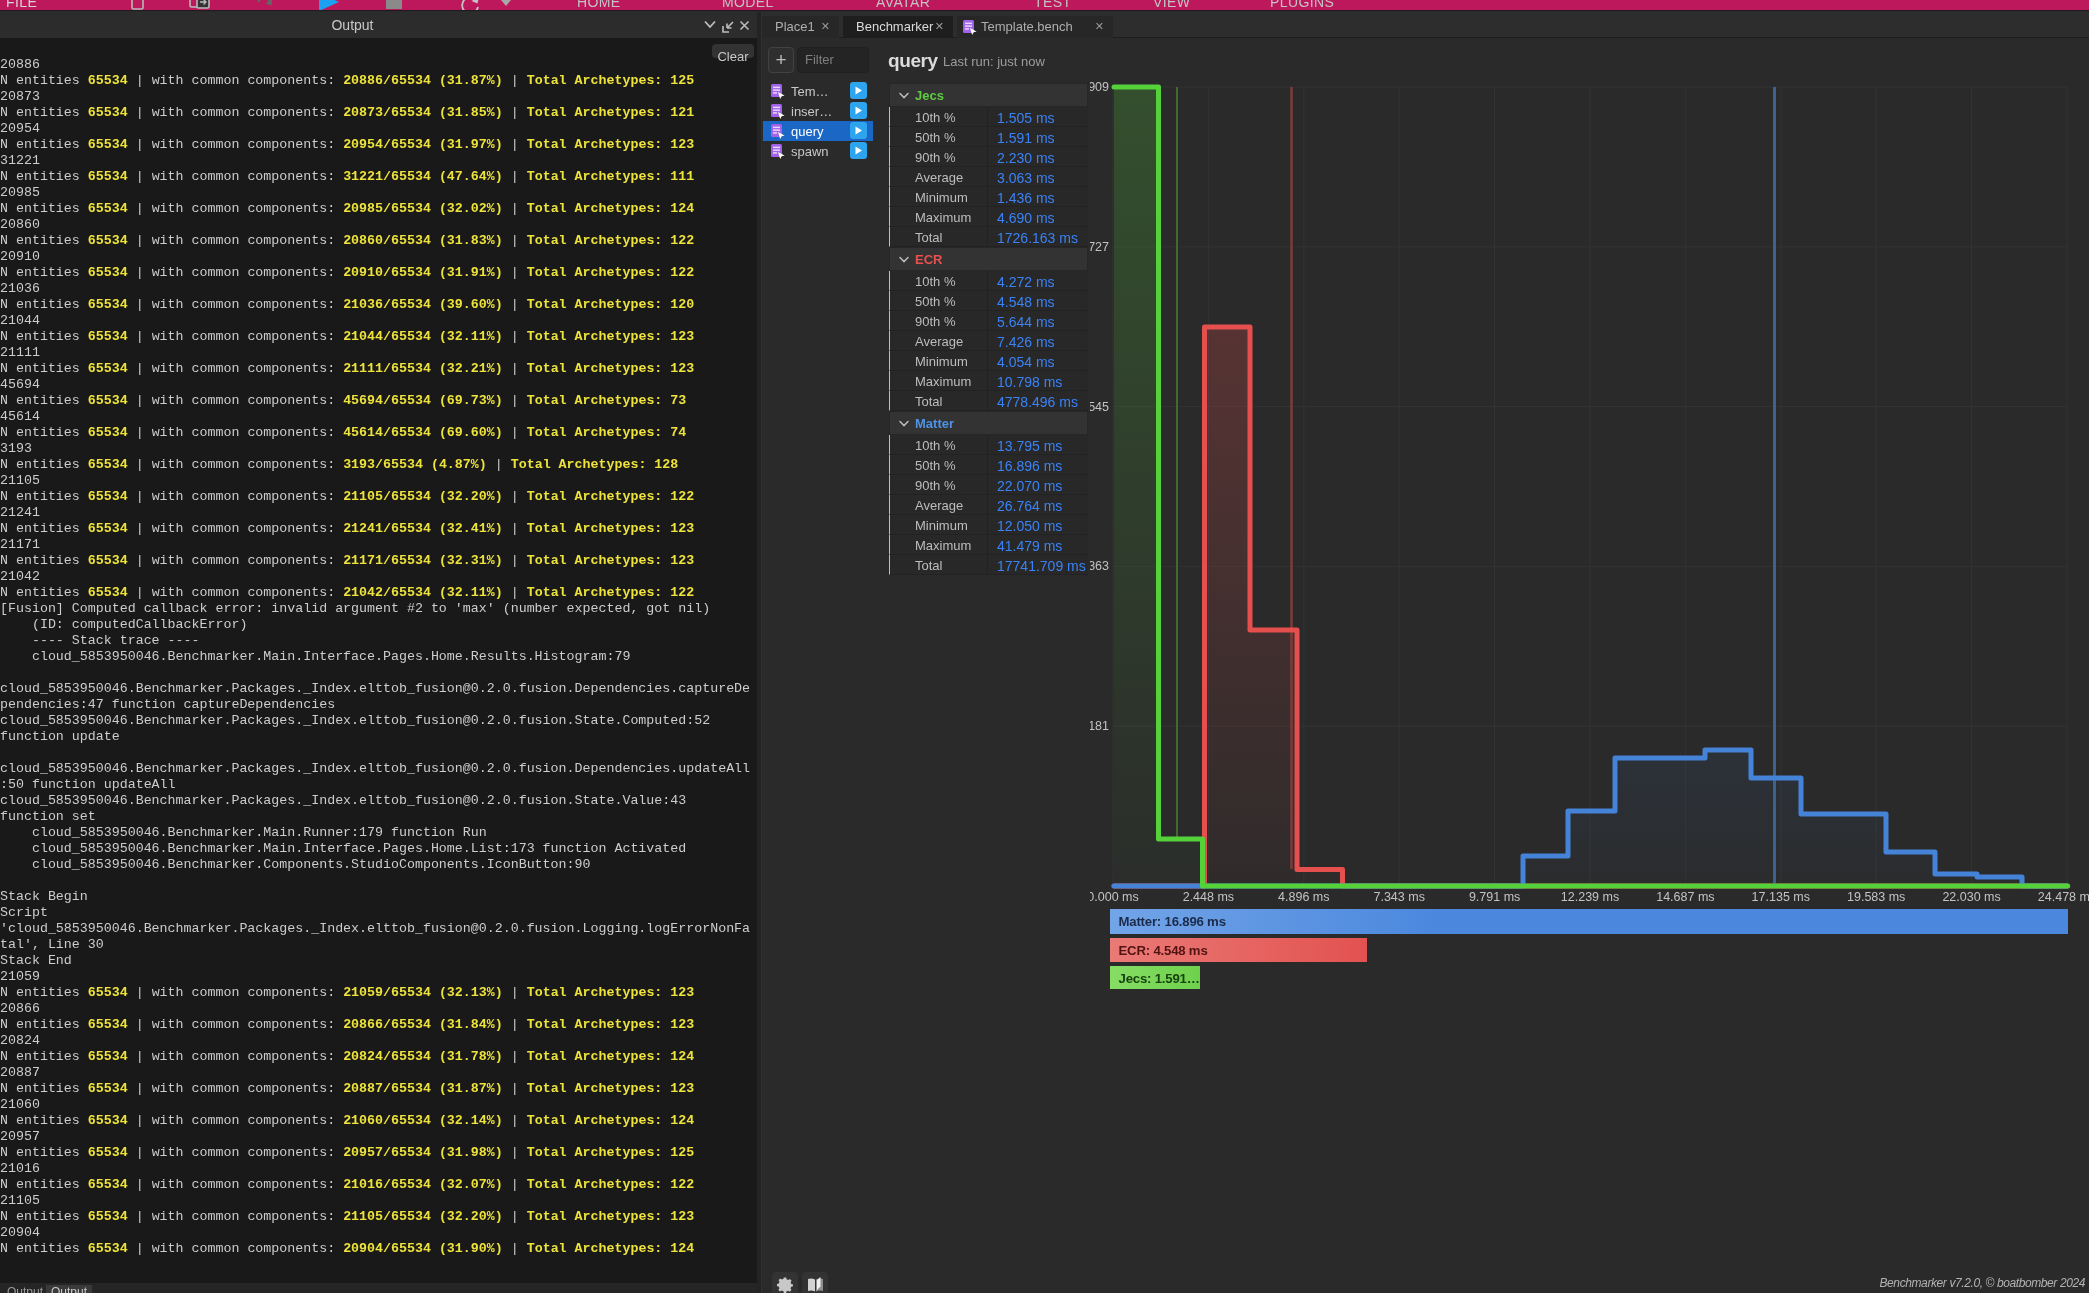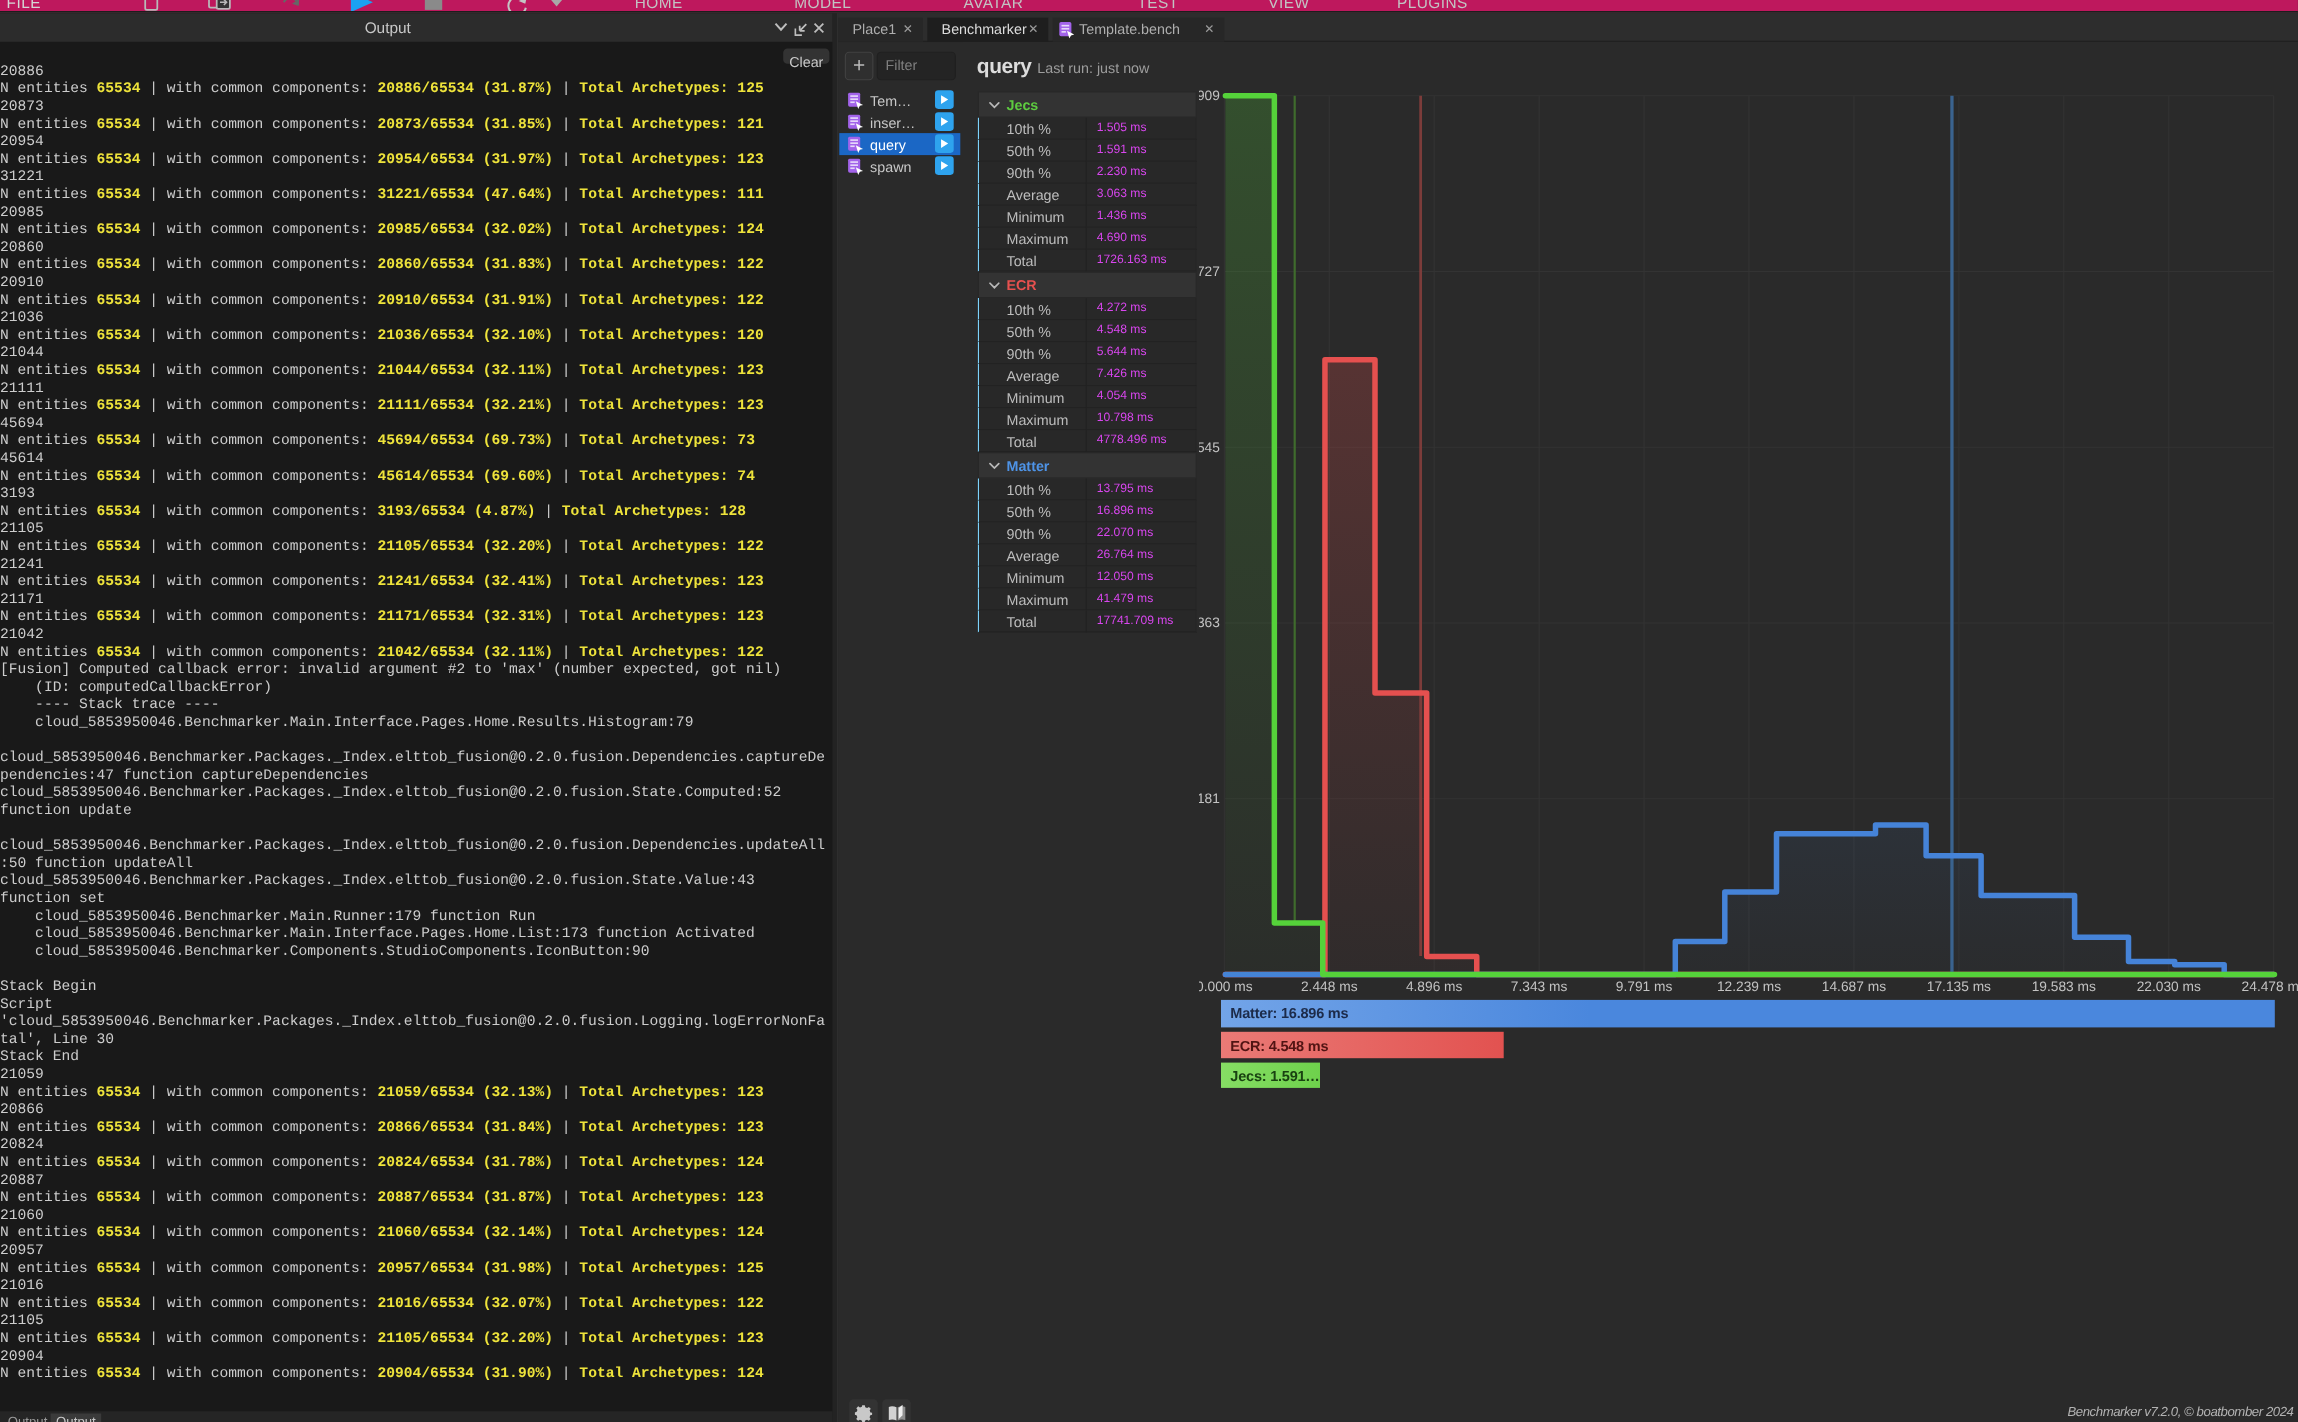--- a/index.html
+++ b/index.html
@@ -42,21 +42,21 @@
 #mainarea{position:absolute;left:113px;top:27px;width:1214px;height:1254px}
 #qtitle{position:absolute;left:13px;top:11px;font-size:19px;font-weight:bold;letter-spacing:-0.4px;color:#dcdcdc}
 #lastrun{position:absolute;left:68px;top:15px;font-size:13px;color:#9d9d9d}
 #stats{position:absolute;left:14px;top:44px;width:199px}
 .sect{position:absolute;left:0;width:199px}
 .shead{position:absolute;left:0;top:0;width:199px;height:24px;background:#333333;border:1px solid #272727;
   display:flex;align-items:center;padding-left:9px;font-size:13px}
 .srow{position:absolute;left:0;width:199px;height:20px;background:#282828;border-bottom:1px solid #222222;
   border-left:1px solid #7dd3fc;border-right:1px solid #272727}
 .slab{position:absolute;left:25px;top:2.5px;font-size:13px;color:#bdbdbd}
-.sval{position:absolute;left:107px;top:2.5px;font-size:11px;color:#d946ef}
+.sval{position:absolute;left:107px;top:2.5px;font-size:14px;color:#3b82f6}
 .srow::before{content:"";position:absolute;left:97px;top:0;width:1px;height:20px;background:#222222}
 #chart{position:absolute;left:215px;top:1px}
 .axlab{font-size:12.5px;fill:#c3c3c3;font-family:"Liberation Sans",sans-serif}
 .barlab{font-size:13.2px;font-weight:bold;letter-spacing:-0.2px;font-family:"Liberation Sans",sans-serif}
 #footer{position:absolute;left:0;width:1210px;top:1237px;text-align:right;font-size:12px;letter-spacing:-0.4px;font-style:italic;color:#b3b3b3}
 </style></head>
 <body>
 
 <div id="ribbon">
  <span class="rmenu" style="left:6px;color:#d5d5d5">FILE</span>
@@ -116,21 +116,21 @@
       <div class="ln"><span class="g">N entities </span><span class="y">65534</span><span class="g"> | with common components: </span><span class="y">20954/65534 (31.97%)</span><span class="g"> | </span><span class="y">Total Archetypes: 123</span></div>
       <div class="ln"><span class="g">31221</span></div>
       <div class="ln"><span class="g">N entities </span><span class="y">65534</span><span class="g"> | with common components: </span><span class="y">31221/65534 (47.64%)</span><span class="g"> | </span><span class="y">Total Archetypes: 111</span></div>
       <div class="ln"><span class="g">20985</span></div>
       <div class="ln"><span class="g">N entities </span><span class="y">65534</span><span class="g"> | with common components: </span><span class="y">20985/65534 (32.02%)</span><span class="g"> | </span><span class="y">Total Archetypes: 124</span></div>
       <div class="ln"><span class="g">20860</span></div>
       <div class="ln"><span class="g">N entities </span><span class="y">65534</span><span class="g"> | with common components: </span><span class="y">20860/65534 (31.83%)</span><span class="g"> | </span><span class="y">Total Archetypes: 122</span></div>
       <div class="ln"><span class="g">20910</span></div>
       <div class="ln"><span class="g">N entities </span><span class="y">65534</span><span class="g"> | with common components: </span><span class="y">20910/65534 (31.91%)</span><span class="g"> | </span><span class="y">Total Archetypes: 122</span></div>
       <div class="ln"><span class="g">21036</span></div>
-      <div class="ln"><span class="g">N entities </span><span class="y">65534</span><span class="g"> | with common components: </span><span class="y">21036/65534 (32.10%)</span><span class="g"> | </span><span class="y">Total Archetypes: 120</span></div>
+      <div class="ln"><span class="g">N entities </span><span class="y">65534</span><span class="g"> | with common components: </span><span class="y">21036/65534 (39.60%)</span><span class="g"> | </span><span class="y">Total Archetypes: 120</span></div>
       <div class="ln"><span class="g">21044</span></div>
       <div class="ln"><span class="g">N entities </span><span class="y">65534</span><span class="g"> | with common components: </span><span class="y">21044/65534 (32.11%)</span><span class="g"> | </span><span class="y">Total Archetypes: 123</span></div>
       <div class="ln"><span class="g">21111</span></div>
       <div class="ln"><span class="g">N entities </span><span class="y">65534</span><span class="g"> | with common components: </span><span class="y">21111/65534 (32.21%)</span><span class="g"> | </span><span class="y">Total Archetypes: 123</span></div>
       <div class="ln"><span class="g">45694</span></div>
       <div class="ln"><span class="g">N entities </span><span class="y">65534</span><span class="g"> | with common components: </span><span class="y">45694/65534 (69.73%)</span><span class="g"> | </span><span class="y">Total Archetypes: 73</span></div>
       <div class="ln"><span class="g">45614</span></div>
       <div class="ln"><span class="g">N entities </span><span class="y">65534</span><span class="g"> | with common components: </span><span class="y">45614/65534 (69.60%)</span><span class="g"> | </span><span class="y">Total Archetypes: 74</span></div>
       <div class="ln"><span class="g">3193</span></div>
       <div class="ln"><span class="g">N entities </span><span class="y">65534</span><span class="g"> | with common components: </span><span class="y">3193/65534 (4.87%)</span><span class="g"> | </span><span class="y">Total Archetypes: 128</span></div>

